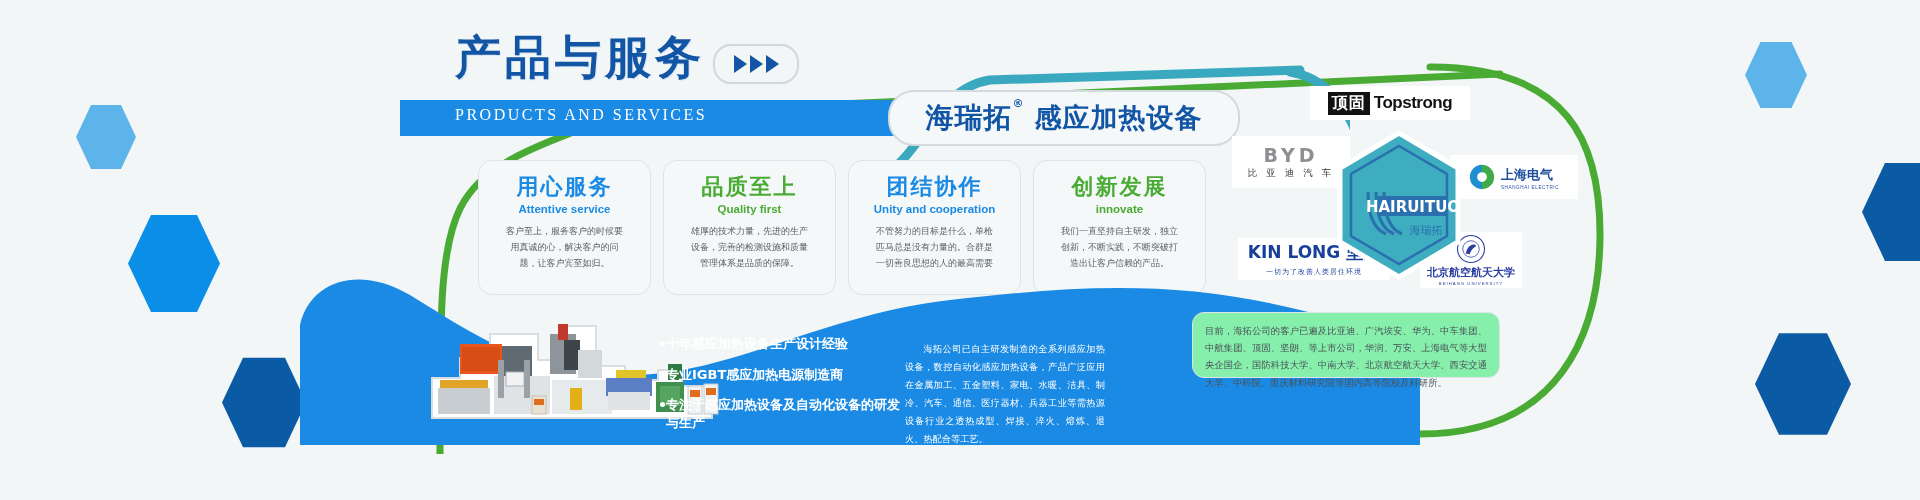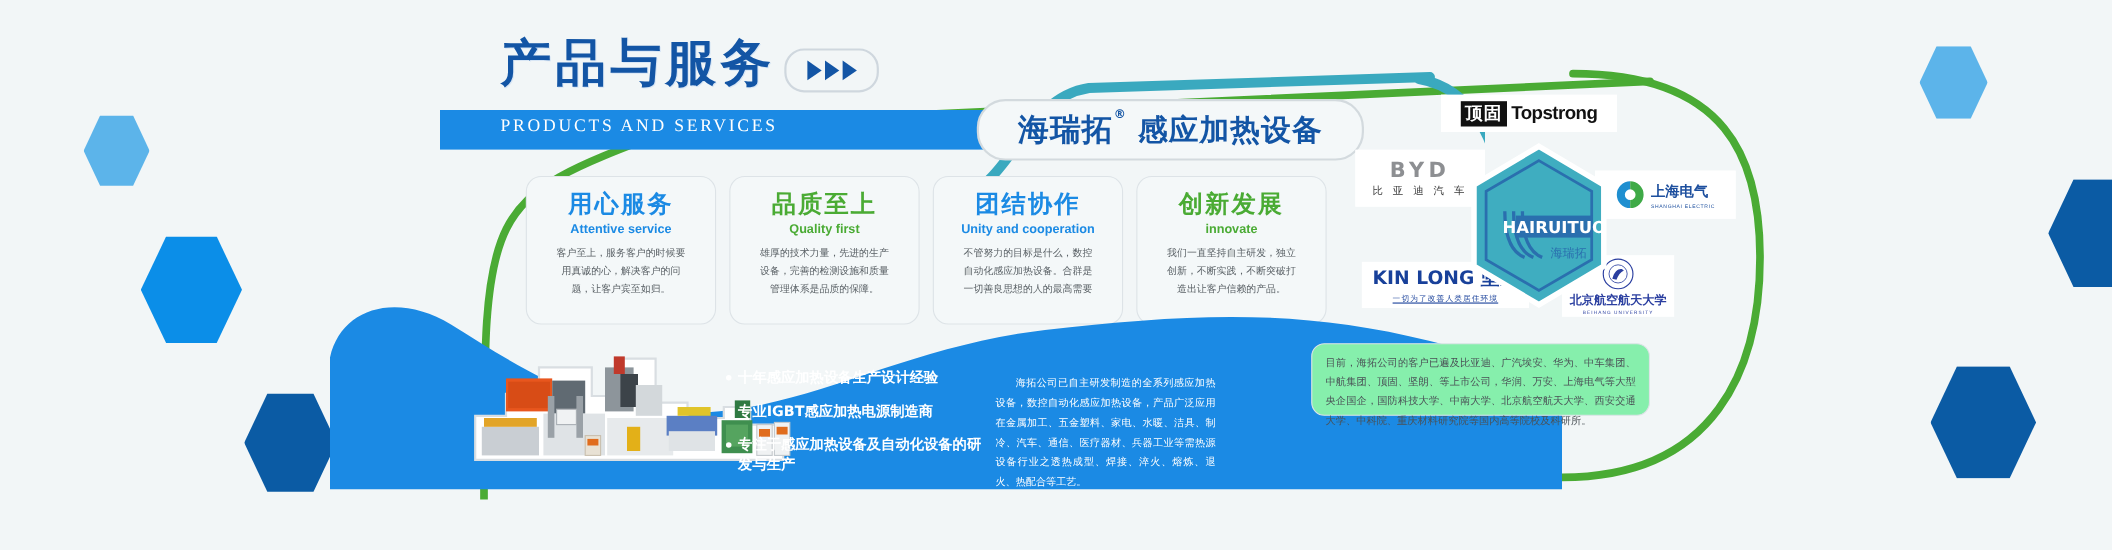--- a/index.html
+++ b/index.html
@@ -106,21 +106,21 @@
 
   
   #wave{position:absolute;left:300px;top:255px;width:1120px;height:190px;}
 
   
   #machine{position:absolute;left:420px;top:300px;width:300px;height:130px;}
 
   
   #bullets{position:absolute;left:660px;top:335px;width:240px;color:#fff;}
   .bullet{
-    display:flex;gap:6px;align-items:flex-start;
+    display:flex;gap:1px;align-items:flex-start;
     font-size:13px;font-weight:bold;line-height:1.35;margin-bottom:13px;
     font-family:"DejaVu Sans","Liberation Sans",sans-serif;
   }
   .bullet .dot{
     width:5px;height:5px;border-radius:50%;background:#fff;
     flex:0 0 5px;margin-top:6px;
   }
 
   
   #para-blue{
@@ -142,21 +142,21 @@
     background:#111;color:#fff;font-size:16px;font-weight:bold;
     padding:1px 4px;letter-spacing:1px;
     font-family:"DejaVu Sans","Liberation Sans",sans-serif;
   }
   .ts-en{color:#111;font-size:17px;font-weight:bold;letter-spacing:-0.5px;margin-left:4px;}
   .byd-mark{font-size:19px;color:#8d8f92;letter-spacing:4px;font-weight:bold;font-family:"DejaVu Sans",sans-serif;}
   .byd-cn{font-size:9.5px;color:#3b3b3b;letter-spacing:3px;font-family:"DejaVu Sans","Liberation Sans",sans-serif;}
   .se-cn{font-size:13px;color:#1d4f9e;font-weight:bold;font-family:"DejaVu Sans","Liberation Sans",sans-serif;line-height:1;}
   .se-en{font-size:4.6px;color:#1d4f9e;letter-spacing:0.6px;display:block;margin-top:2px;}
   .kl-main{font-size:17px;font-weight:bold;color:#18409a;letter-spacing:0;font-family:"DejaVu Sans","Liberation Sans",sans-serif;}
-  .kl-sub{font-size:7px;color:#18409a;letter-spacing:1px;margin-top:3px;font-family:"DejaVu Sans","Liberation Sans",sans-serif;text-decoration:underline;}
+  .kl-sub{font-size:7px;color:#18409a;letter-spacing:1px;margin-top:3px;font-family:"DejaVu Sans","Liberation Sans",sans-serif;}
   .buaa-cn{font-size:11px;font-weight:bold;color:#2b3fa0;letter-spacing:0;font-family:"DejaVu Serif","Liberation Serif",serif;}
   .buaa-en{font-size:4.3px;color:#2b3fa0;letter-spacing:1px;}
 
   
   #logo-hairuituo{position:absolute;left:1334px;top:130px;width:130px;height:150px;}
 
   
   #para-card{
     position:absolute;left:1192px;top:312px;width:308px;height:66px;
     background:#86efac;border:1.5px solid #dde3e7;border-radius:12px;
@@ -223,21 +223,21 @@
       <div class="card-body">客户至上，服务客户的时候要用真诚的心，解决客户的问题，让客户宾至如归。</div>
     </div>
     <div class="card green">
       <div class="card-cn">品质至上</div>
       <div class="card-en">Quality first</div>
       <div class="card-body">雄厚的技术力量，先进的生产设备，完善的检测设施和质量管理体系是品质的保障。</div>
     </div>
     <div class="card blue">
       <div class="card-cn">团结协作</div>
       <div class="card-en">Unity and cooperation</div>
-      <div class="card-body">不管努力的目标是什么，数控自动化感应加热设备。合群是一切善良思想的人的最高需要</div>
+      <div class="card-body">不管努力的目标是什么，单枪匹马总是没有力量的。合群是一切善良思想的人的最高需要</div>
     </div>
     <div class="card green">
       <div class="card-cn">创新发展</div>
       <div class="card-en">innovate</div>
       <div class="card-body">我们一直坚持自主研发，独立创新，不断实践，不断突破打造出让客户信赖的产品。</div>
     </div>
   </div>
 
   <svg id="wave" viewBox="0 0 1120 190" preserveAspectRatio="none">
     <path d="M0 70 C10 25 60 10 110 40 C175 80 230 120 330 120 C430 120 520 60 650 45

